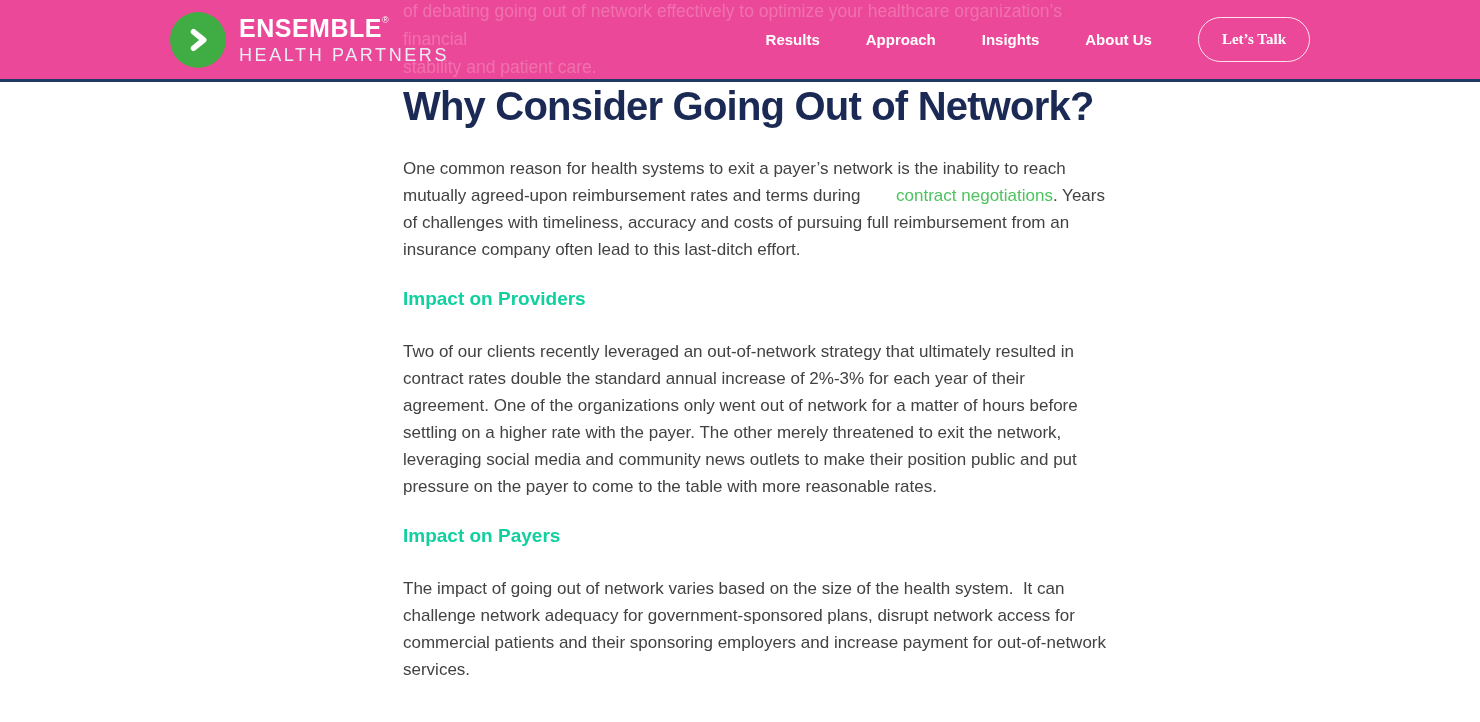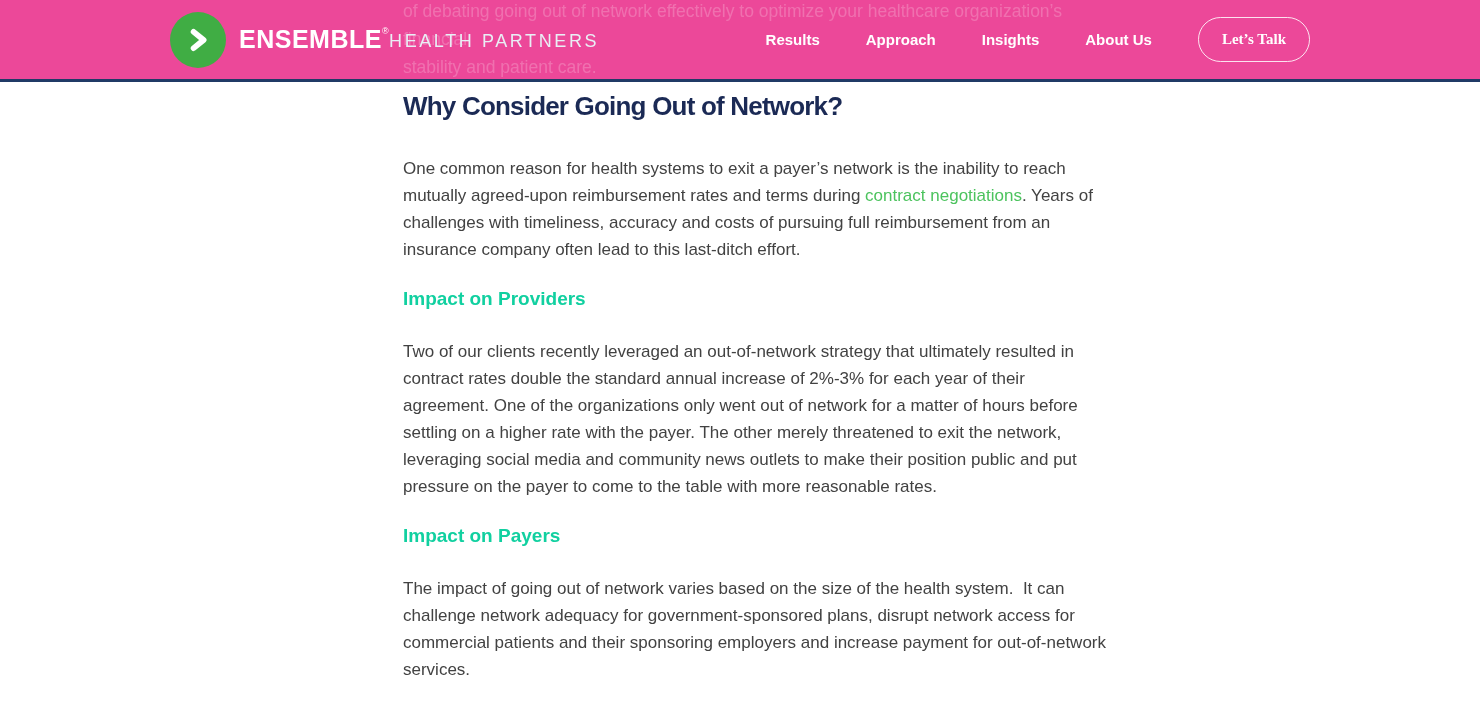--- a/index.html
+++ b/index.html
@@ -44,21 +44,21 @@
   }
   .logo-mark {
     width: 56px; height: 56px;
     border-radius: 50%;
     background: #40ad44;
     display: flex;
     align-items: center;
     justify-content: center;
   }
   .logo-mark svg { display: block; }
-  .logo-text { display: flex; flex-direction: row; line-height: 1; justify-content: center; }
+  .logo-text { display: flex; flex-direction: column; line-height: 1; justify-content: center; }
   .brand {
     color: #ffffff;
     font-size: 25px;
     font-weight: bold;
     letter-spacing: 0.5px;
   }
   .brand sup { font-size: 9px; font-weight: normal; vertical-align: 14px; }
   .tagline {
     margin-top: 5px;
     color: #e9eef5;
@@ -87,36 +87,37 @@
   }
   
   .article {
     position: absolute;
     left: 403px; top: 82px;
     width: 706px;
   }
   .page-title {
     margin-top: 2px;
     color: #1b2a55;
-    font-size: 26px;
+    font-size: 40px;
     line-height: 44px;
     font-weight: bold;
     letter-spacing: -0.8px;
   }
   .para {
     margin-top: 27px;
     color: #424242;
     font-size: 17px;
     line-height: 27px;
     white-space: pre-wrap;
   }
   .green-link {
     color: #4cc35e;
     text-decoration: none;
     cursor: pointer;
+    margin-left: 31px;
   }
   .section-heading {
     margin-top: 24px;
     color: #11d0a0;
     font-size: 19px;
     line-height: 24px;
     font-weight: bold;
   }
 </style>
 </head>

